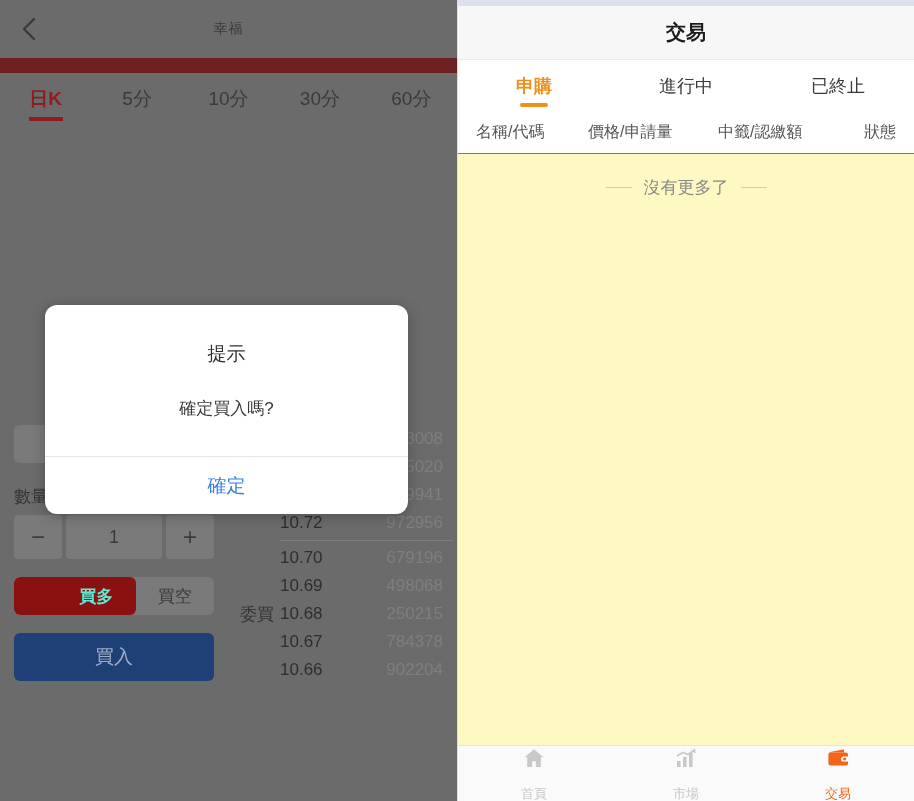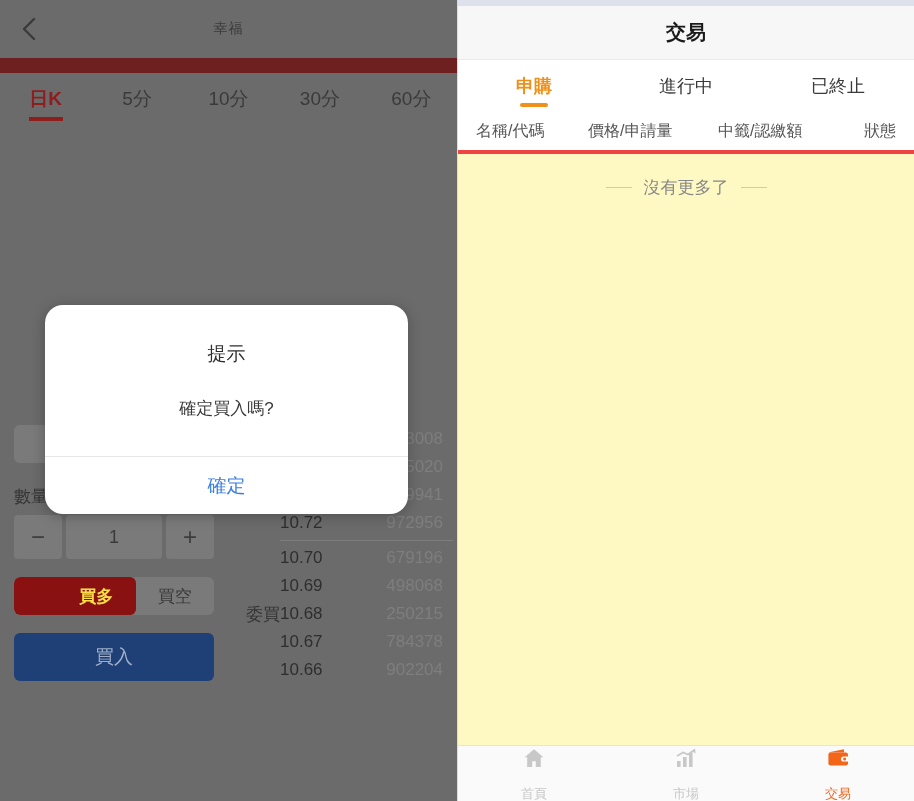--- a/index.html
+++ b/index.html
@@ -83,45 +83,45 @@
   }
 
   .dir-row {
     display: flex; height: 38px; margin-top: 18px;
     background: #7a7a7a; border-radius: 6px; overflow: hidden;
   }
   .dir-btn {
     flex: 1; display: flex; align-items: center; justify-content: center;
     font-size: 17px; color: #3a3a3a; cursor: pointer;
   }
-  .dir-btn.active { background: #8a1111; color: #fde047; font-weight: 700; border-radius: 6px; padding-left: 43px; }
+  .dir-btn.active { background: #8a1111; color: #5eead4; font-weight: 700; border-radius: 6px; padding-left: 43px; }
 
   .buy-btn {
     margin-top: 18px; height: 48px; background: #1f3f77;
     border-radius: 6px; display: flex; align-items: center; justify-content: center;
     font-size: 19px; color: #9fafc9; cursor: pointer;
   }
 
   
   .ob-list { }
   .ob-row {
     display: flex; align-items: center; height: 28px;
     font-size: 17px;
   }
   .ob-side {
-    width: 46px; font-size: 17px; color: #333; text-align: right;
+    width: 46px; font-size: 17px; color: #333; text-align: center;
   }
   .ob-price { width: 78px; color: #2e2e2e; }
   .ob-vol { flex: 1; text-align: right; color: #7e7e7e; padding-right: 14px; }
   .ob-divider { height: 1px; background: #7e7e7e; margin: 3px 4px 3px 46px; }
 
   
   .modal {
     position: absolute; left: 45px; top: 305px;
-    width: 363px; background: #ffffff; border-radius: 18px;
+    width: 363px; background: #ffffff; border-radius: 12px;
     box-shadow: 0 2px 14px rgba(0,0,0,0.25);
     z-index: 50;
   }
   .modal-title {
     text-align: center; font-size: 19px; color: #2e2e2e;
     padding: 36px 0 0 0;
   }
   .modal-msg {
     text-align: center; font-size: 17px; color: #3a3a3a;
     padding: 30px 0 36px 0;
@@ -162,21 +162,21 @@
   .rp-tab.active { color: #ef9019; font-weight: 700; }
   .rp-tab.active::after {
     content: ""; position: absolute; left: 50%; transform: translateX(-50%);
     bottom: -9px; width: 28px; height: 4px; background: #ef9019; border-radius: 2px;
   }
 
   .rp-colheads {
     height: 42px; background: #ffffff;
     display: flex; align-items: center;
     padding: 0 18px;
-    border-bottom: 4px solid #ef4444;
+    border-bottom: 1px solid #ef4444;
     font-size: 16px; color: #555;
   }
   .ch-1 { width: 112px; text-align: left; }
   .ch-2 { width: 130px; text-align: left; }
   .ch-3 { width: 110px; text-align: left; }
   .ch-4 { flex: 1; text-align: right; }
 
   .rp-body { flex: 1; background: #fef9c3; padding-top: 22px; }
   .rp-empty {
     display: flex; align-items: center; justify-content: center;

